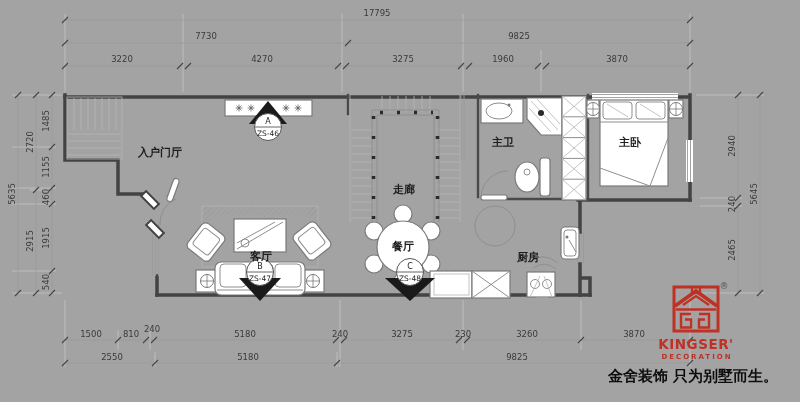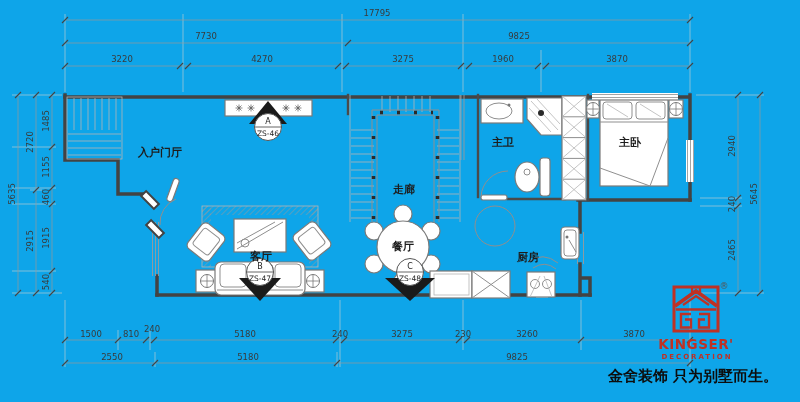--- a/index.html
+++ b/index.html
@@ -1,16 +1,16 @@
 <!DOCTYPE html>
 <html><head>
 <meta charset="utf-8">
 <style>
   html,body{margin:0;padding:0;background:#fff;}
-  .stage{width:800px;height:402px;position:relative;background:#0ea5e9;overflow:hidden;}
+  .stage{width:800px;height:402px;position:relative;background:#a3a3a3;overflow:hidden;}
   svg{display:block;}
   text{font-family:"DejaVu Sans","Liberation Sans",sans-serif;}
   .dim{font-size:8.5px;fill:#3a3a3a;text-anchor:middle;}
   .room{font-size:11px;fill:#1d1d1d;text-anchor:middle;font-weight:bold;}
   .mletter{font-size:8px;fill:#222;text-anchor:middle;}
   .mcode{font-size:7.5px;fill:#222;text-anchor:middle;}
   .brand{font-size:13.5px;font-weight:bold;letter-spacing:.5px;text-anchor:middle;}
   .sub{font-size:7px;font-weight:bold;letter-spacing:2px;text-anchor:middle;}
   .reg{font-size:9px;fill:#555;text-anchor:middle;}
   .tagline{font-size:15px;font-weight:bold;fill:#0d0d0d;text-anchor:middle;}

